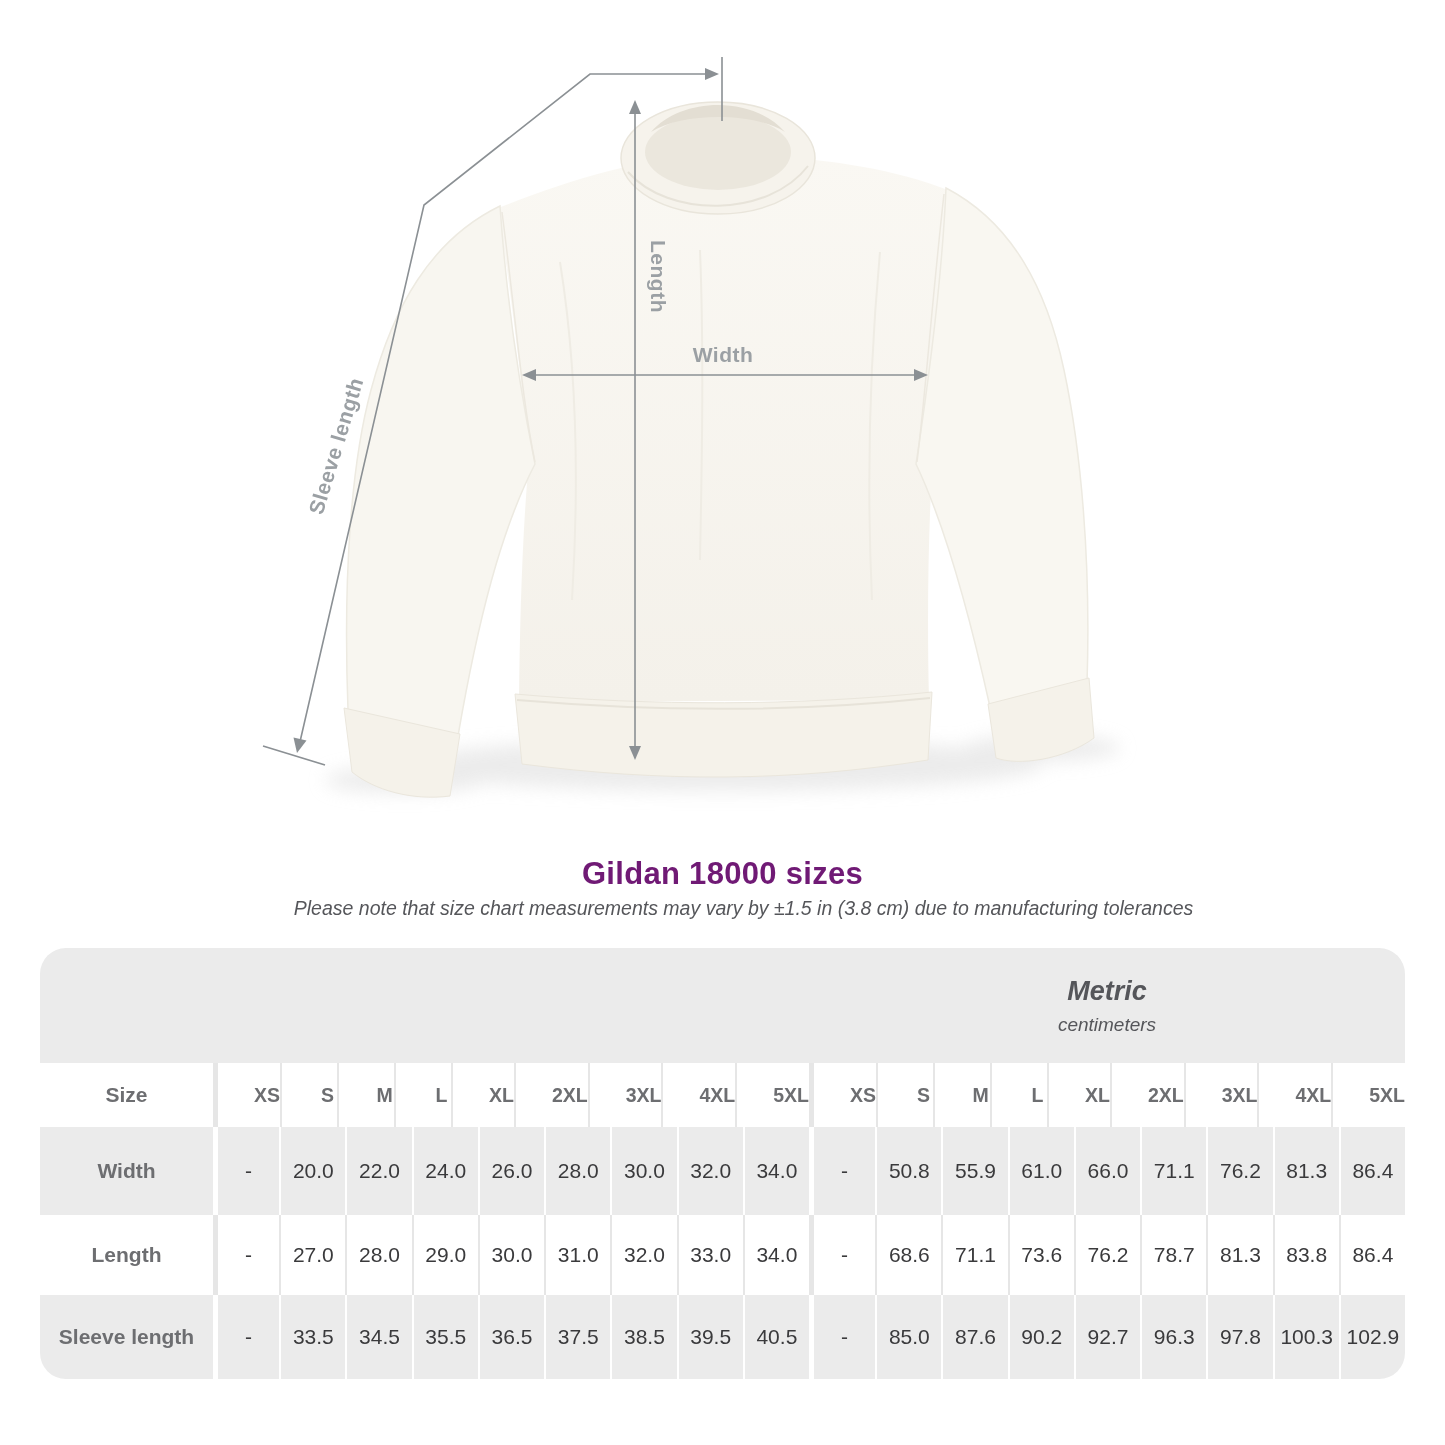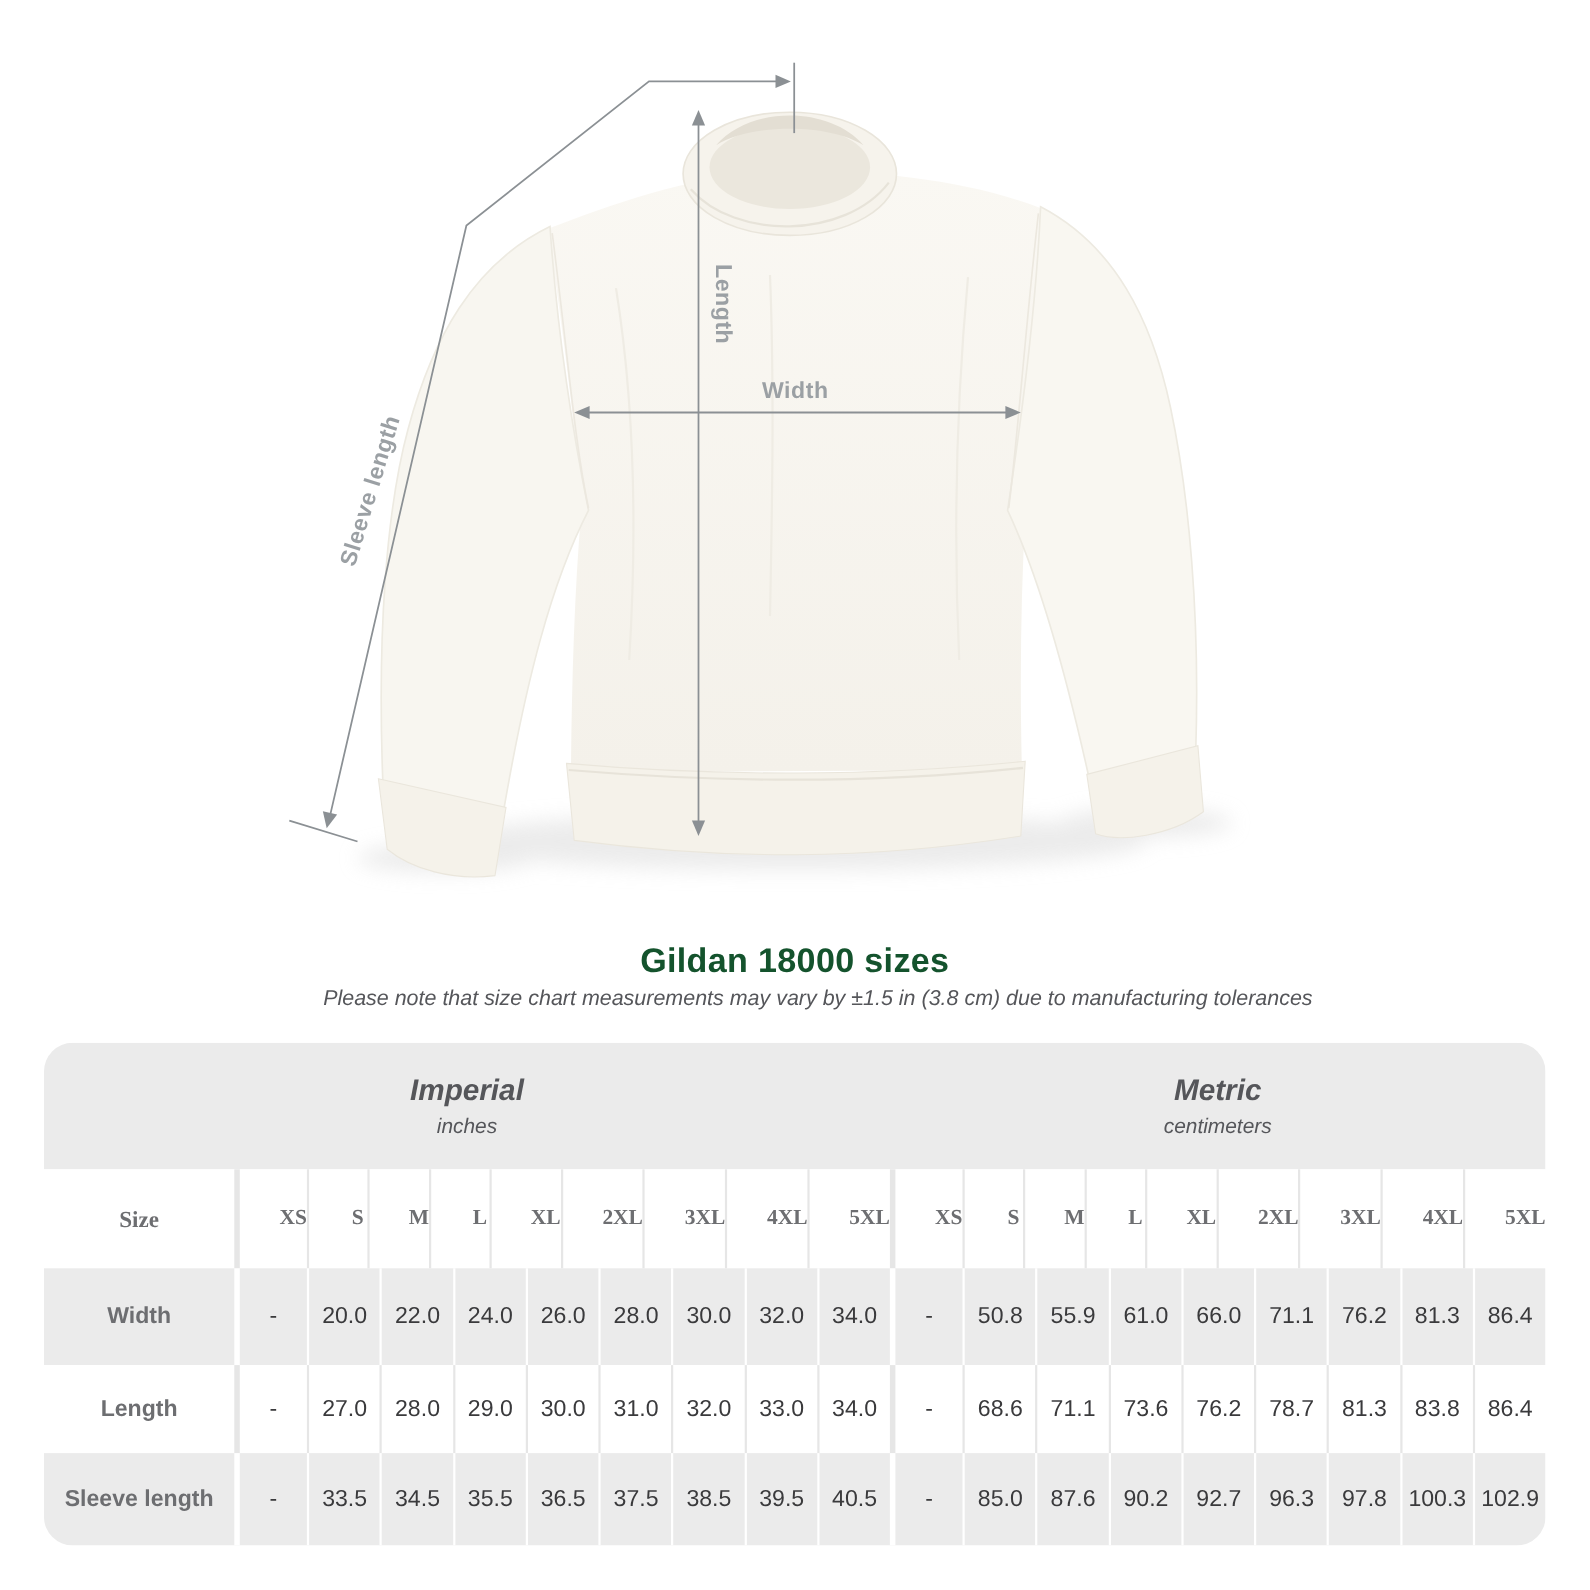--- a/index.html
+++ b/index.html
@@ -4,21 +4,21 @@
 <style>
   html, body { margin:0; padding:0; background:#ffffff; }
   .page {
     position:relative; width:1445px; height:1445px; overflow:hidden;
     background:#ffffff; font-family:"Liberation Sans", sans-serif;
   }
   .hero { position:absolute; top:0; left:0; }
 
   .title {
     position:absolute; top:856px; left:0; width:100%; margin:0;
-    text-align:center; font-size:31px; font-weight:bold; color:#14532d;
+    text-align:center; font-size:31px; font-weight:bold; color:#701a75;
     letter-spacing:0.3px;
   }
   .subtitle {
     position:absolute; top:897px; left:0; width:100%; margin:0;
     text-align:center; font-style:italic; font-size:19.5px; color:#55565a;padding-left:21px;
   }
 
   .size-table {
     position:absolute; top:948px; left:40px; width:1365px;
     border-radius:26px; overflow:hidden;
@@ -27,21 +27,21 @@
     display:grid; grid-template-columns:173px repeat(18, 1fr);
     height:115px; background:#ebebeb;
   }
   .group { display:flex; flex-direction:column; justify-content:center; align-items:center; gap:7px; }
   .g-imperial { grid-column:1 / 11; }
   .g-metric  { grid-column:11 / 20;align-items:center; }
   .gname { font-size:27px; font-weight:bold; font-style:italic; color:#55565a; }
   .gunit { font-size:19px; font-style:italic; color:#55565a; }
 
   .row { display:grid; grid-template-columns:173px repeat(18, 1fr); }
-  .row.hdr     { height:90px; background:#ffffff;font-family:Liberation Serif, serif; --s:#e6e6e6; }
+  .row.hdr     { height:64px; background:#ffffff; --s:#e6e6e6; }
   .row.r-white { height:80px; background:#ffffff; --s:#e6e6e6; }
   .row.r-gray  { background:#ebebeb; --s:#ffffff; }
   .row.rw { height:88px; }
   .row.rs { height:84px; }
 
   .cell {
     display:flex; align-items:center; justify-content:center;
     border-left:2px solid var(--s); white-space:nowrap;
   }
   .cell.lab { border-left:none; font-weight:bold; color:#6d6e71; font-size:21px; }
@@ -128,24 +128,20 @@
       <text transform="translate(343,448) rotate(-73)" text-anchor="middle">Sleeve length</text>
     </g>
   </svg>
 
   <h1 class="title">Gildan 18000 sizes</h1>
   <p class="subtitle">Please note that size chart measurements may vary by ±1.5 in (3.8 cm) due to manufacturing tolerances</p>
 
   <div class="size-table">
 
     <div class="band">
-      <div class="group g-imperial">
-        <div class="gname">Imperial</div>
-        <div class="gunit">inches</div>
-      </div>
       <div class="group g-metric">
         <div class="gname">Metric</div>
         <div class="gunit">centimeters</div>
       </div>
     </div>
 
     <div class="row hdr">
       <div class="cell lab">Size</div>
       <div class="cell th thick">XS</div>
       <div class="cell th">S</div>

